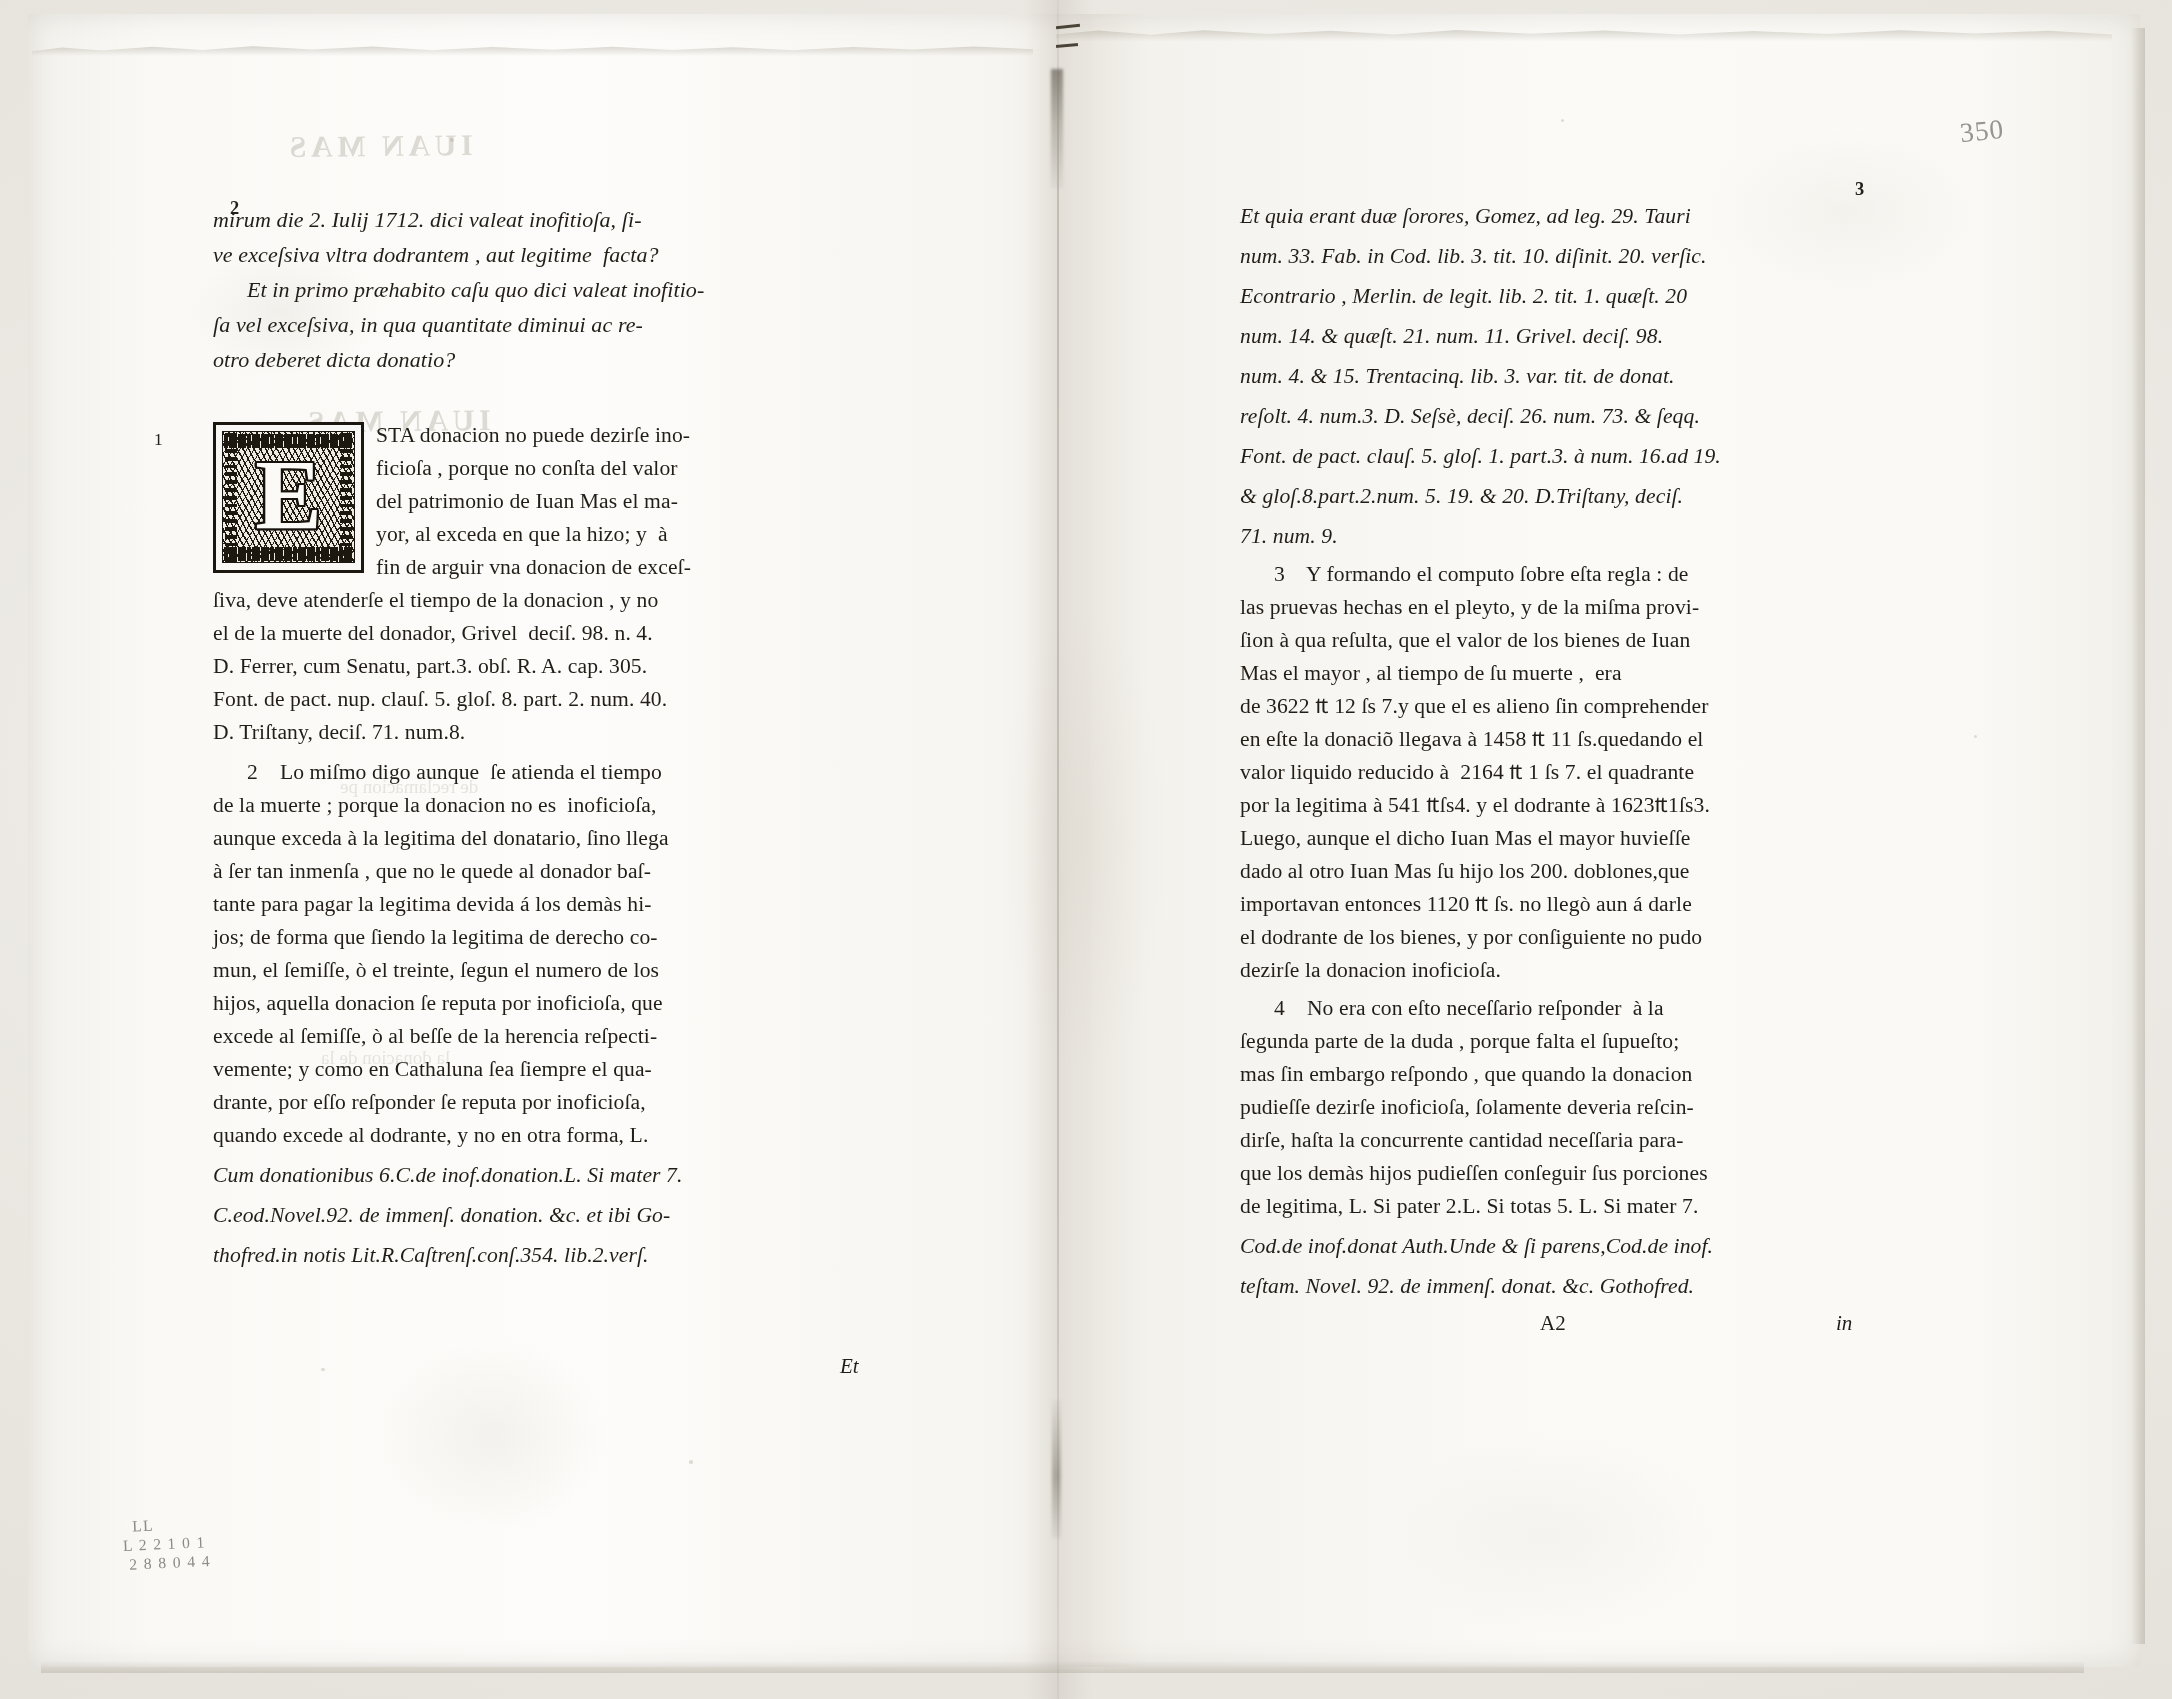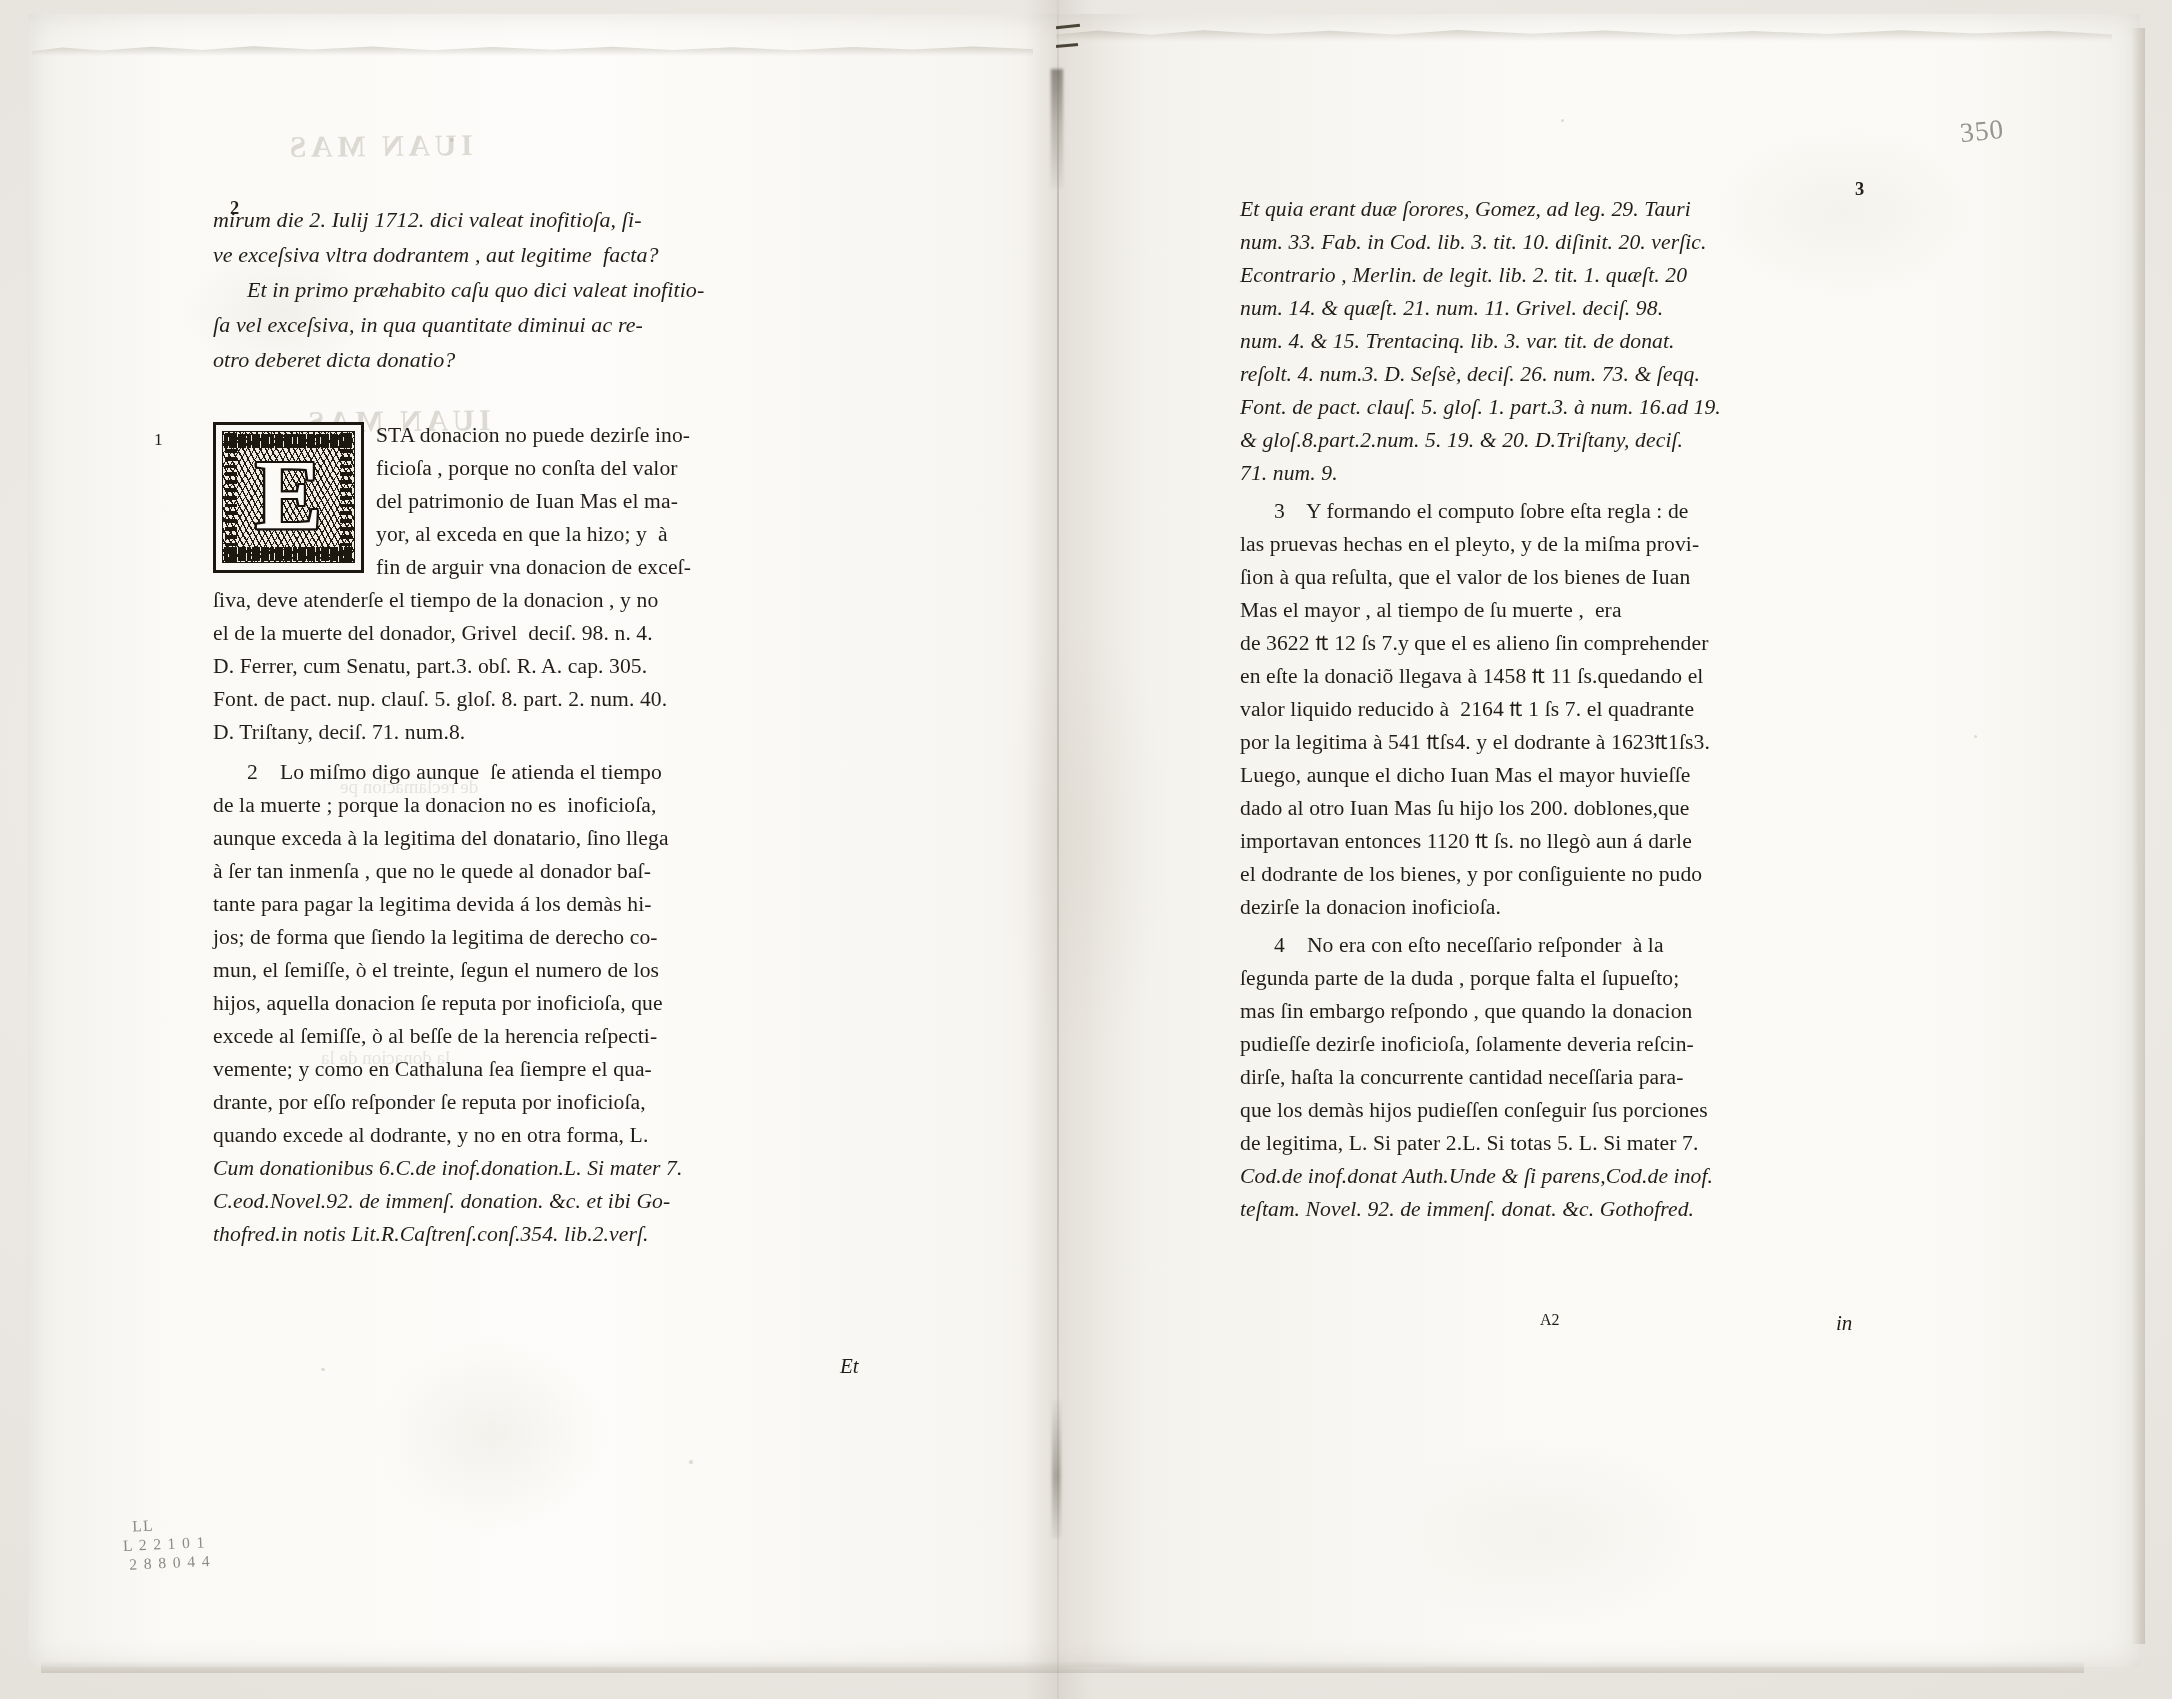--- a/index.html
+++ b/index.html
@@ -118,21 +118,21 @@
 
   
   .ln{
     display:block;
     font-size:21.6px;
     line-height:33px;
     letter-spacing:0.1px;
     white-space:pre;
     color:#221e17;
   }
-  .ln.it{ font-style:italic; }
+  .ln.it{ font-style:italic;margin-top:7px; }
   .ln.lat{
     font-style:italic;
     font-size:22px;
     line-height:35px;
   }
   .indent{ padding-left:34px; }
 
   
   .marg{
     position:absolute;
@@ -189,21 +189,21 @@
       -1.8px -1.8px 0 #17130c, 1.8px -1.8px 0 #17130c, -1.8px 1.8px 0 #17130c, 1.8px 1.8px 0 #17130c;
     padding-bottom:4.6px;
     pointer-events:none;
   }
 
   
   .catch{
     position:absolute;font-style:italic;font-size:21px;color:#221e17;
   }
   .sig{
-    position:absolute;font-size:16px;color:#221e17;
+    position:absolute;font-size:21px;color:#221e17;
   }
 
   
   .pencil{
     position:absolute;
     color:#8d8a85;
     font-family:"Liberation Serif",serif;
     transform:rotate(-2.5deg);
   }
   .pencil-big{

